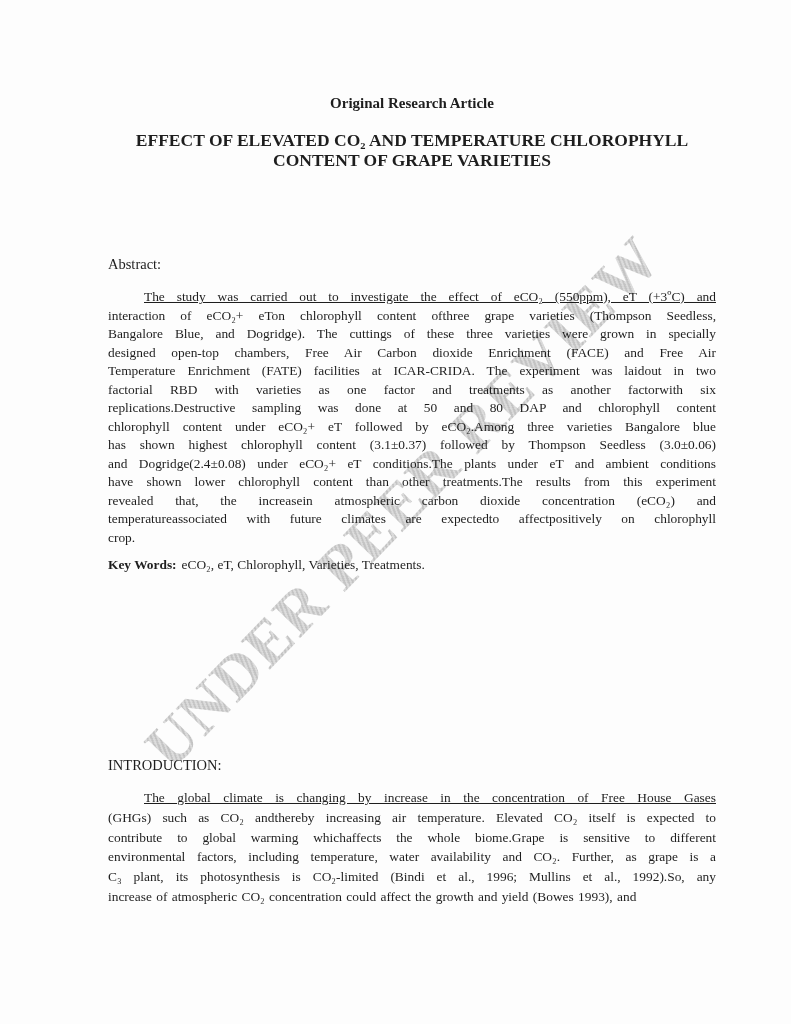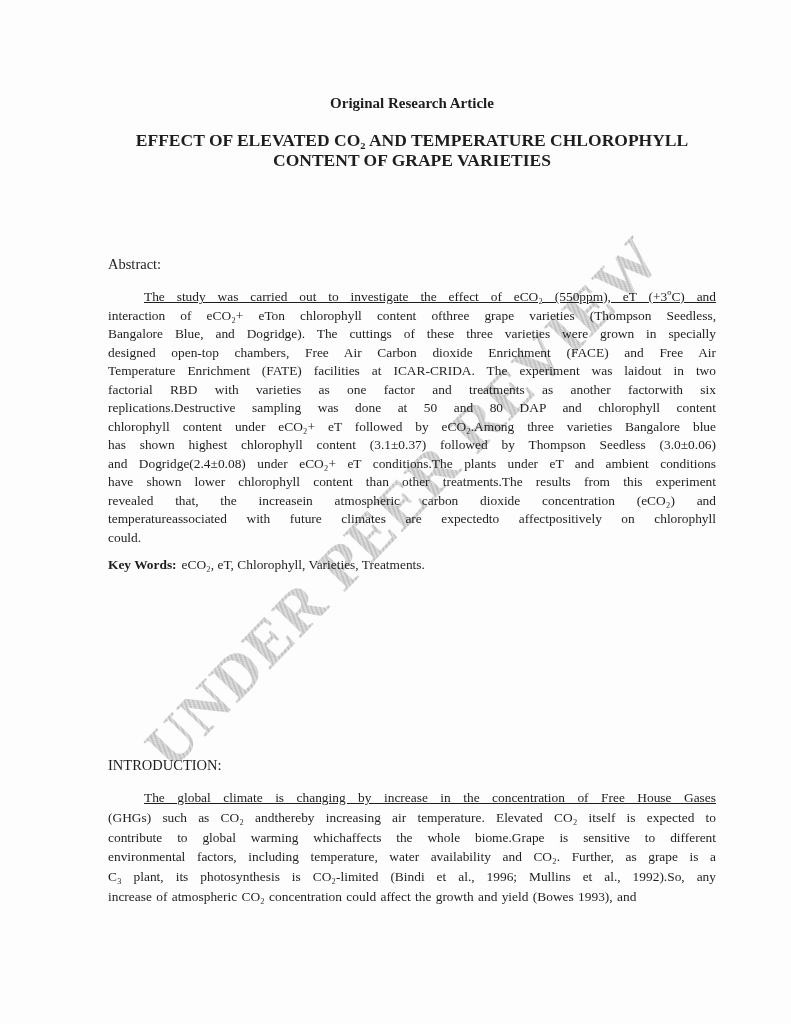--- a/index.html
+++ b/index.html
@@ -114,21 +114,21 @@
         <div class="jline">designed open-top chambers, Free Air Carbon dioxide Enrichment (FACE) and Free Air</div>
         <div class="jline">Temperature Enrichment (FATE) facilities at ICAR-CRIDA. The experiment was laidout in two</div>
         <div class="jline">factorial RBD with varieties as one factor and treatments as another factorwith six</div>
         <div class="jline">replications.Destructive sampling was done at 50 and 80 DAP and chlorophyll content</div>
         <div class="jline">chlorophyll content under eCO₂+ eT followed by eCO₂.Among three varieties Bangalore blue</div>
         <div class="jline">has shown highest chlorophyll content (3.1±0.37) followed by Thompson Seedless (3.0±0.06)</div>
         <div class="jline">and Dogridge(2.4±0.08) under eCO₂+ eT conditions.The plants under eT and ambient conditions</div>
         <div class="jline">have shown lower chlorophyll content than other treatments.The results from this experiment</div>
         <div class="jline">revealed that, the increasein atmospheric carbon dioxide concentration (eCO₂) and</div>
         <div class="jline">temperatureassociated with future climates are expectedto affectpositively on chlorophyll</div>
-        <div class="jline last">could.</div>
+        <div class="jline last">crop.</div>
       </div>
 
     <div class="keywords">
       <span class="kw-label">Key Words:</span><span>eCO₂, eT, Chlorophyll, Varieties, Treatments.</span>
     </div>
 
     <div class="section-heading heading-introduction">INTRODUCTION:</div>
 
     <div class="para para-introduction">
         <div class="jline first">The global climate is changing by increase in the concentration of Free House Gases</div>

